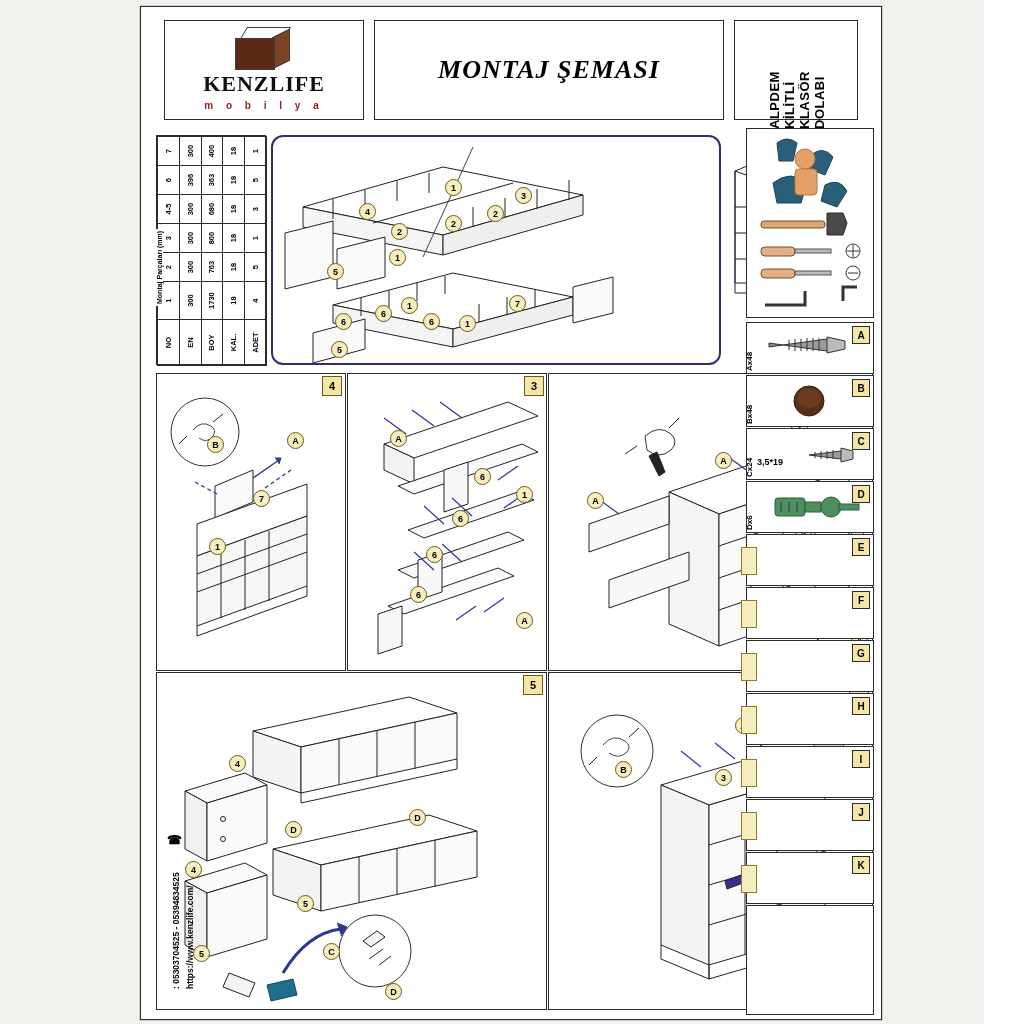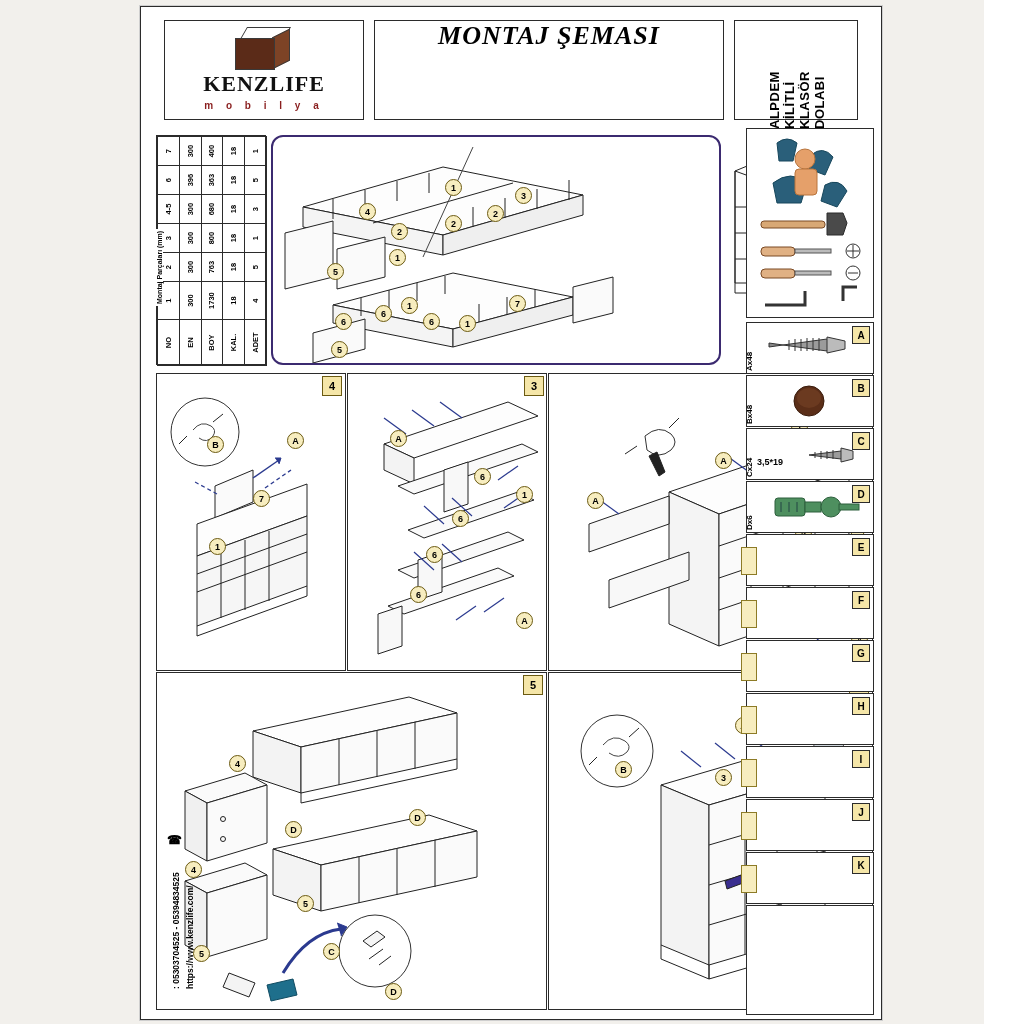--- a/index.html
+++ b/index.html
@@ -8,21 +8,21 @@
   .page{position:absolute;left:140px;top:6px;width:740px;height:1012px;background:#ffffff;border:1px solid #2b2b2b;box-shadow:0 0 0 1px #cfcfcf;}
   
   .hdr{position:absolute;left:8px;top:8px;width:724px;height:110px;}
   .logo-box{position:absolute;left:15px;top:5px;width:200px;height:100px;box-sizing:border-box;border:1px solid #2b2b2b;background:#fff;text-align:center;}
   .logo-cube{margin:6px auto 2px;width:58px;height:42px;position:relative;}
   .logo-cube .top{position:absolute;left:8px;top:0;width:42px;height:12px;background:#fff;border:1px solid #3a3a3a;transform:skewX(-30deg);}
   .logo-cube .front{position:absolute;left:0;top:11px;width:38px;height:30px;background:#5b2b18;border:1px solid #3a3a3a;}
   .logo-cube .side{position:absolute;left:37px;top:6px;width:16px;height:30px;background:#7d4326;border:1px solid #3a3a3a;transform:skewY(-26deg);}
   .logo-name{font-family:"Liberation Serif",serif;font-weight:bold;font-size:22px;letter-spacing:1px;color:#111;}
   .logo-sub{font-size:10px;letter-spacing:5px;color:#8a1f1f;font-weight:bold;margin-top:3px;}
-  .title-box{position:absolute;left:225px;top:5px;width:350px;height:100px;box-sizing:border-box;border:1px solid #2b2b2b;display:flex;align-items:flex-start;justify-content:center;}
+  .title-box{position:absolute;left:225px;top:5px;width:350px;height:100px;box-sizing:border-box;border:1px solid #2b2b2b;display:flex;align-items:center;justify-content:center;}
   .title-box span{font-family:"Liberation Serif",serif;font-style:italic;font-weight:bold;font-size:26px;letter-spacing:1px;}
   .prod-box{position:absolute;left:585px;top:5px;width:124px;height:100px;box-sizing:border-box;border:1px solid #2b2b2b;}
   .prod-inner{position:absolute;left:0;top:0;width:100px;height:124px;transform:rotate(-90deg) translate(-112px,0);transform-origin:0 0;display:flex;flex-direction:column;justify-content:center;padding-left:4px;}
   .prod-inner div{font-weight:bold;font-size:13px;line-height:15px;letter-spacing:.5px;}
   
   .tbl-box{position:absolute;left:15px;top:128px;width:110px;height:230px;box-sizing:border-box;border:1px solid #2b2b2b;}
   .vtbl{position:absolute;left:0;top:0;width:230px;height:110px;transform:rotate(-90deg) translate(-230px,0);transform-origin:0 0;}
   table.parts{border-collapse:collapse;width:230px;height:110px;font-size:7.5px;}
   table.parts th,table.parts td{border:1px solid #2b2b2b;text-align:center;padding:0;font-weight:bold;height:13px;}
   

